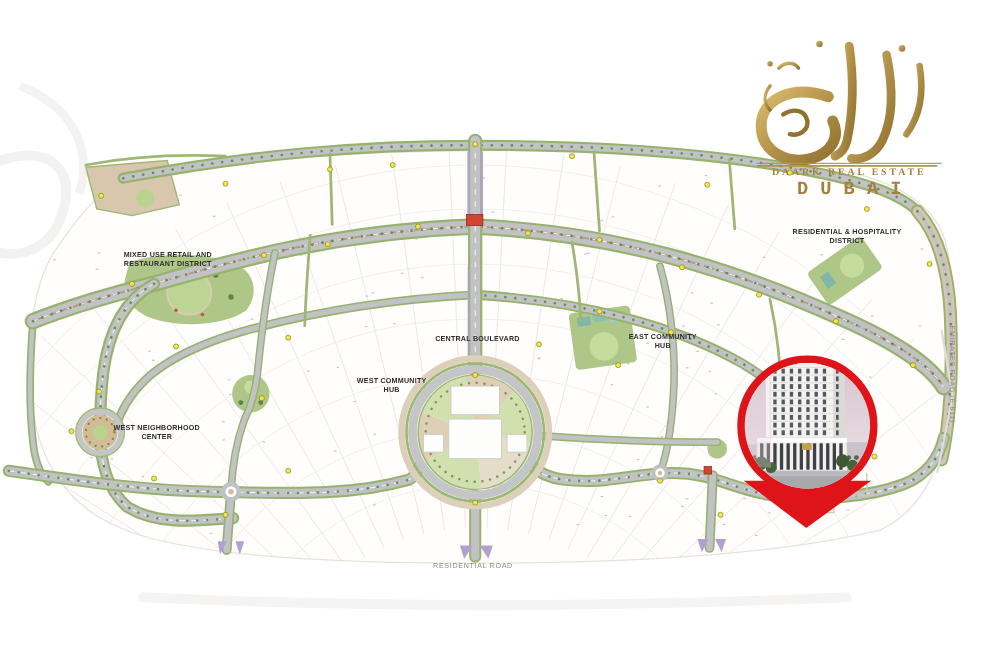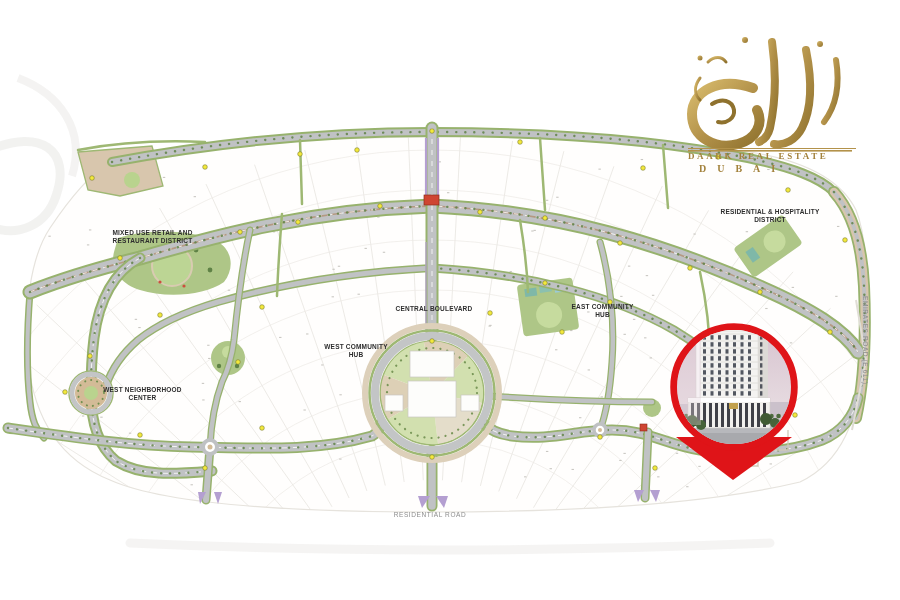--- a/index.html
+++ b/index.html
@@ -7,25 +7,25 @@
          font-family:"Liberation Sans", sans-serif;}
   .stage svg{position:absolute;left:0;top:0;}
   
   .map-label{position:absolute;color:#2e2e2e;font-weight:bold;font-size:6.5px;
              line-height:1.3;text-align:center;letter-spacing:.2px;white-space:pre-line;
              text-transform:uppercase;}
   .road-label{position:absolute;color:#8d8d8d;font-weight:normal;font-size:6.5px;
               letter-spacing:.6px;text-align:center;white-space:nowrap;}
   .road-label.vertical{transform:rotate(90deg);transform-origin:left top;}
   
-  .brand-text{position:absolute;left:688px;width:168px;text-align:left;
+  .brand-text{position:absolute;left:688px;width:168px;text-align:center;
               color:#a3823c;font-family:"Liberation Serif", serif;}
   .brand-name{top:148px;font-size:9px;letter-spacing:2.6px;font-weight:bold;
               border-top:1.5px solid #b3924a;padding-top:2px;}
-  .brand-city{top:163px;font-size:10px;letter-spacing:11px;font-weight:bold;text-indent:11px;}
+  .brand-city{top:163px;font-size:17px;letter-spacing:11px;font-weight:bold;text-indent:11px;font-family:Liberation Mono, monospace;}
   
   .rg{fill:none;stroke:#97b26d;stroke-linecap:round;}
   .ra{fill:none;stroke:#c0c2c4;stroke-linecap:round;}
   .rt{fill:none;stroke:#d8c6ad;stroke-linecap:round;}
   .cl{fill:none;stroke:#ffffff;stroke-width:.8;stroke-dasharray:5 6;}
   .med{fill:none;stroke:#b08f72;stroke-width:1.6;stroke-dasharray:10 3;opacity:.8;}
   .trees{fill:none;stroke:#5f8246;stroke-width:2.4;stroke-dasharray:0.1 9;
          stroke-linecap:round;opacity:.85;}
   .hedge{fill:none;stroke:#9eb873;stroke-width:2.5;stroke-linecap:round;}
   .grid{stroke:#e7e5e0;stroke-width:.8;}

